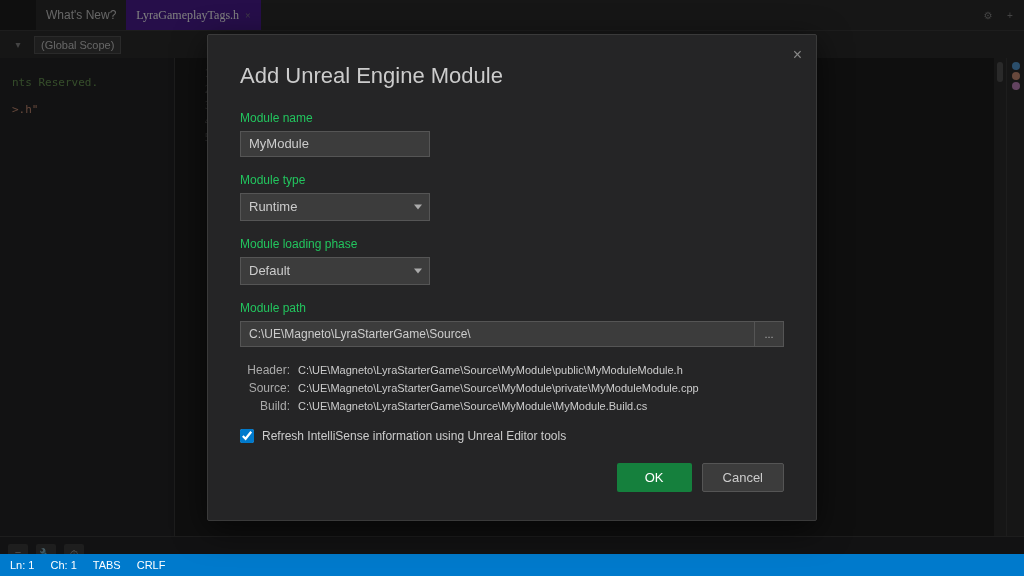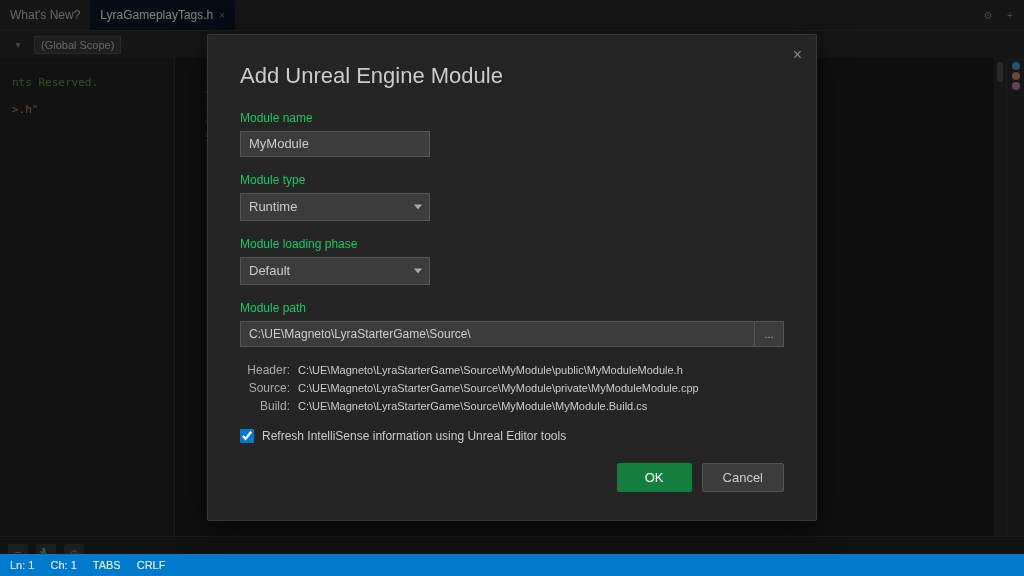--- a/index.html
+++ b/index.html
@@ -314,35 +314,37 @@
       color: #6a9955;
     }
     .include-h { color: #ce9178; }
 
     
     .top-bar {
       display: flex;
       align-items: center;
       background: #2d2d2d;
       height: 30px;
+      margin-left: 36px;
     }
 
     .top-tab {
       display: flex;
       align-items: center;
       height: 30px;
       padding: 0 10px;
       font-size: 12px;
       color: #ccc;
       cursor: pointer;
       gap: 6px;
     }
     .top-tab.active {
-      background: #0f172a;
+      background: #4c1d95;
       color: #fff;
+      font-family: Liberation Serif, serif;
     }
 
     .window-controls {
       margin-left: auto;
       display: flex;
       align-items: center;
       gap: 2px;
       padding-right: 4px;
     }
 

